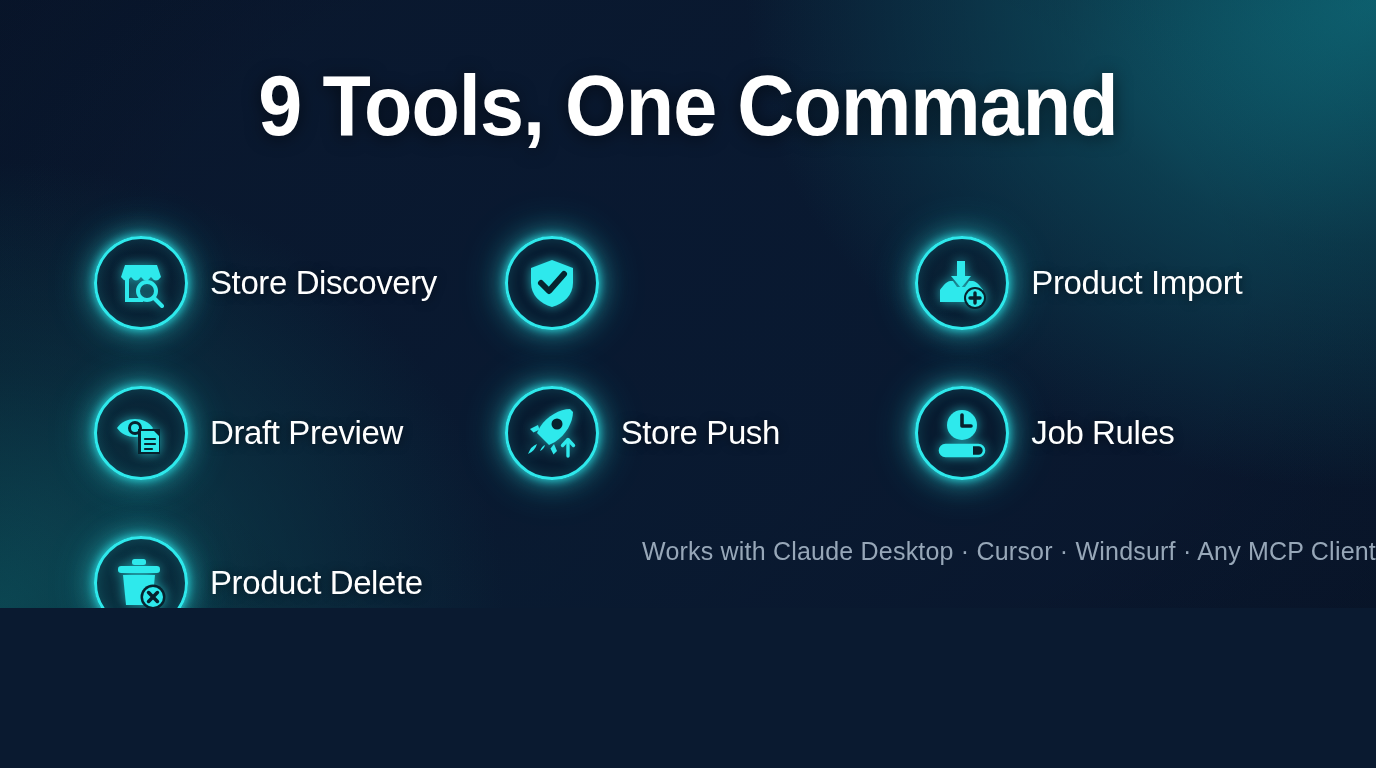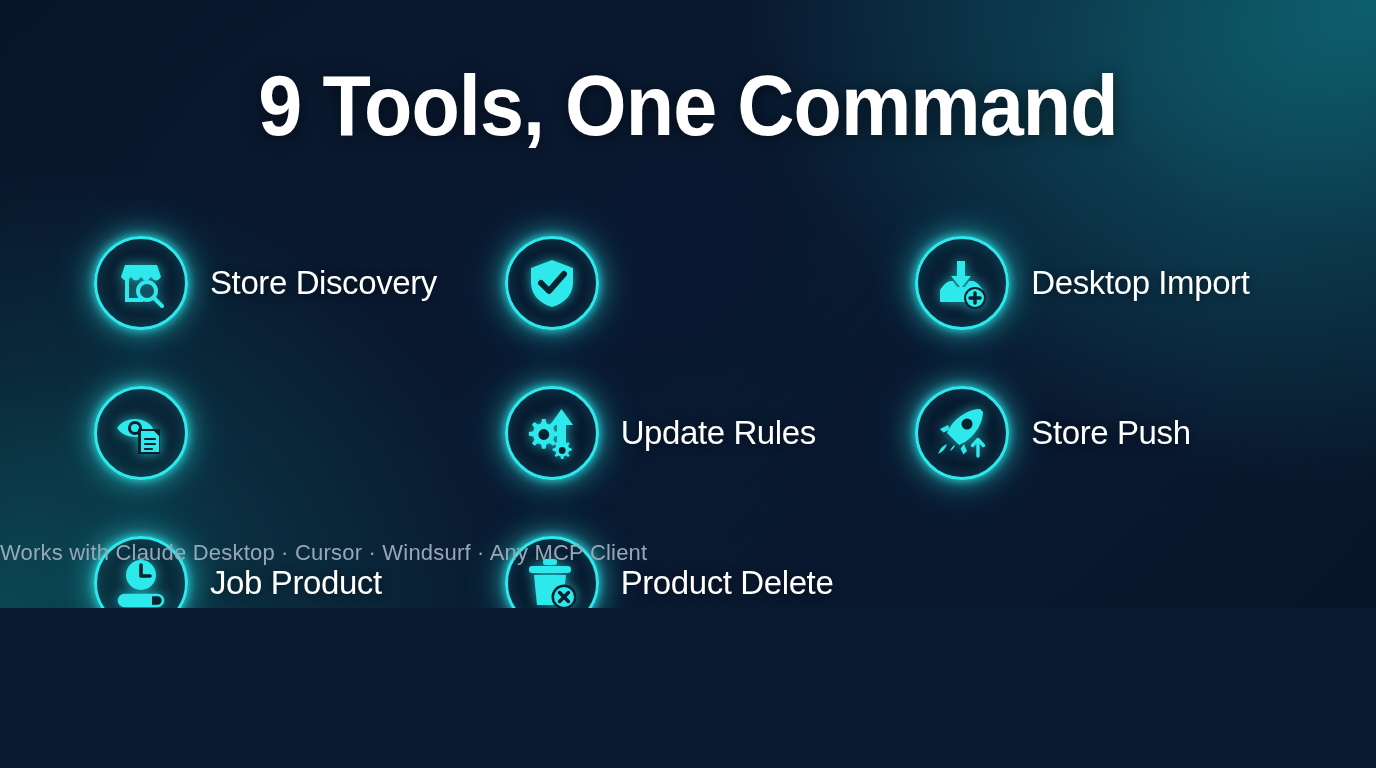--- a/index.html
+++ b/index.html
@@ -77,23 +77,23 @@
     font-weight:500;
     letter-spacing:-0.4px;
     white-space:nowrap;
     text-shadow:0 1px 10px rgba(0,0,0,0.5);
   }
 
   
   .footer {
     position:absolute;
     bottom:42px; left:0; width:100%;
-    text-align:left;
+    text-align:right;
     color:#97a7b8;
-    font-size:22px;
+    font-size:25px;
     letter-spacing:0.2px;
     z-index:3;
   }
 </style>
 </head>
 <body>
 
 <div id="slide">
 
   <h1 class="title">9 Tools, One Command</h1>
@@ -132,55 +132,39 @@
           <svg width="54" height="52" viewBox="0 0 54 52" fill="none">
             <rect x="22" y="4" width="8" height="17" fill="#2ee9ec"></rect>
             <path d="M16 19 L26 31 L36 19 Z" fill="#2ee9ec"></path>
             <path d="M5 45 V33 C5 33 11 24 15 24 L18 24 L22 30 L30 30 L34 24 L38 24 C42 24 48 33 48 33 V45 Z" fill="#2ee9ec"></path>
             <circle cx="40" cy="41" r="11" fill="#07222e"></circle>
             <circle cx="40" cy="41" r="9" fill="#2ee9ec"></circle>
             <path d="M40 36 V46 M35 41 H45" stroke="#07222e" stroke-width="3.4" stroke-linecap="round"></path>
           </svg>
         </span>
       </div>
-      <div class="tool-label">Desktop Import</div>
+      <div class="tool-label">Product Import</div>
     </div>
 
     <div class="tool">
       <div class="badge">
         <span>
           <svg width="54" height="48" viewBox="0 0 54 48" fill="none">
             <path d="M3 19 C11 7 31 7 39 19 C31 31 11 31 3 19 Z" fill="#2ee9ec"></path>
             <circle cx="21" cy="19" r="7" fill="#07222e"></circle>
             <circle cx="21" cy="19" r="4" fill="#2ee9ec"></circle>
             <path d="M24 20 H46 V45 H24 Z" fill="#07222e"></path>
             <path d="M27 22 H40 L45 27 V43 H27 Z" fill="#2ee9ec"></path>
             <path d="M31 30 H41 M31 35 H41 M31 40 H38" stroke="#07222e" stroke-width="2.2" stroke-linecap="round"></path>
           </svg>
         </span>
       </div>
-    </div>
-
-    <div class="tool">
-      <div class="badge">
-        <span>
-          <svg width="54" height="52" viewBox="0 0 54 52" fill="none">
-            <g fill="#2ee9ec">
-              <path d="M17 12 l3.6 0 .9 4.2 3.1 1.3 3.5-2.4 2.5 2.5-2.4 3.5 1.3 3.1 4.2 .9 0 3.6 -4.2 .9 -1.3 3.1 2.4 3.5 -2.5 2.5 -3.5-2.4 -3.1 1.3 -.9 4.2 -3.6 0 -.9-4.2 -3.1-1.3 -3.5 2.4 -2.5-2.5 2.4-3.5 -1.3-3.1 -4.2-.9 0-3.6 4.2-.9 1.3-3.1 -2.4-3.5 2.5-2.5 3.5 2.4 3.1-1.3z"></path>
-              <circle cx="18.8" cy="27.5" r="5.4" fill="#07222e"></circle>
-              <path d="M36 33 l2.3 0 .6 2.7 2 .8 2.2-1.5 1.6 1.6 -1.5 2.2 .8 2 2.7 .6 0 2.3 -2.7 .6 -.8 2 1.5 2.2 -1.6 1.6 -2.2-1.5 -2 .8 -.6 2.7 -2.3 0 -.6-2.7 -2-.8 -2.2 1.5 -1.6-1.6 1.5-2.2 -.8-2 -2.7-.6 0-2.3 2.7-.6 .8-2 -1.5-2.2 1.6-1.6 2.2 1.5 2-.8z"></path>
-              <circle cx="37.2" cy="43.5" r="3.4" fill="#07222e"></circle>
-              <rect x="32" y="16" width="9" height="22" fill="#2ee9ec"></rect>
-              <path d="M36.5 2 L48 18 H25 Z" fill="#2ee9ec"></path>
-            </g>
-          </svg>
-        </span>
-      </div>
-      <div class="tool-label">Update Rules</div>
-    </div>
+      <div class="tool-label">Draft Preview</div>
+    </div>
+
 
 
     <div class="tool">
       <div class="badge">
         <span>
           <svg width="54" height="52" viewBox="0 0 54 52" fill="none">
             <g fill="#2ee9ec">
               <path d="M45 2 C35 2 22 9 15 20 L12 26 L24 38 L30 35 C41 28 48 15 48 5 Z"></path>
               <circle cx="32" cy="17" r="5.5" fill="#07222e"></circle>
               <path d="M13 18 L5 22 L8.5 25.5 L14.5 22.5 Z"></path>
@@ -203,21 +187,21 @@
         <span>
           <svg width="54" height="50" viewBox="0 0 54 50" fill="none">
             <circle cx="27" cy="17" r="15" fill="#2ee9ec"></circle>
             <path d="M27 7 V18 H36" stroke="#07222e" stroke-width="3.6" fill="none" stroke-linecap="round" stroke-linejoin="round"></path>
             <rect x="5" y="37" width="44" height="11" rx="5.5" fill="#2ee9ec"></rect>
             <path d="M38 37 H43.5 A5.5 5.5 0 0 1 49 42.5 V42.5 A5.5 5.5 0 0 1 43.5 48 H38 Z" fill="#07222e"></path>
             <rect x="5" y="37" width="44" height="11" rx="5.5" fill="none" stroke="#2ee9ec" stroke-width="2.6"></rect>
           </svg>
         </span>
       </div>
-      <div class="tool-label">Job Product</div>
+      <div class="tool-label">Job Rules</div>
     </div>
 
     <div class="tool">
       <div class="badge">
         <span>
           <svg width="54" height="52" viewBox="0 0 54 52" fill="none">
             <g fill="#2ee9ec">
               <rect x="18" y="2" width="14" height="6" rx="2.5"></rect>
               <rect x="4" y="9" width="42" height="7" rx="3.2"></rect>
               <path d="M9 18 H41 L38 48 H12 Z"></path>

